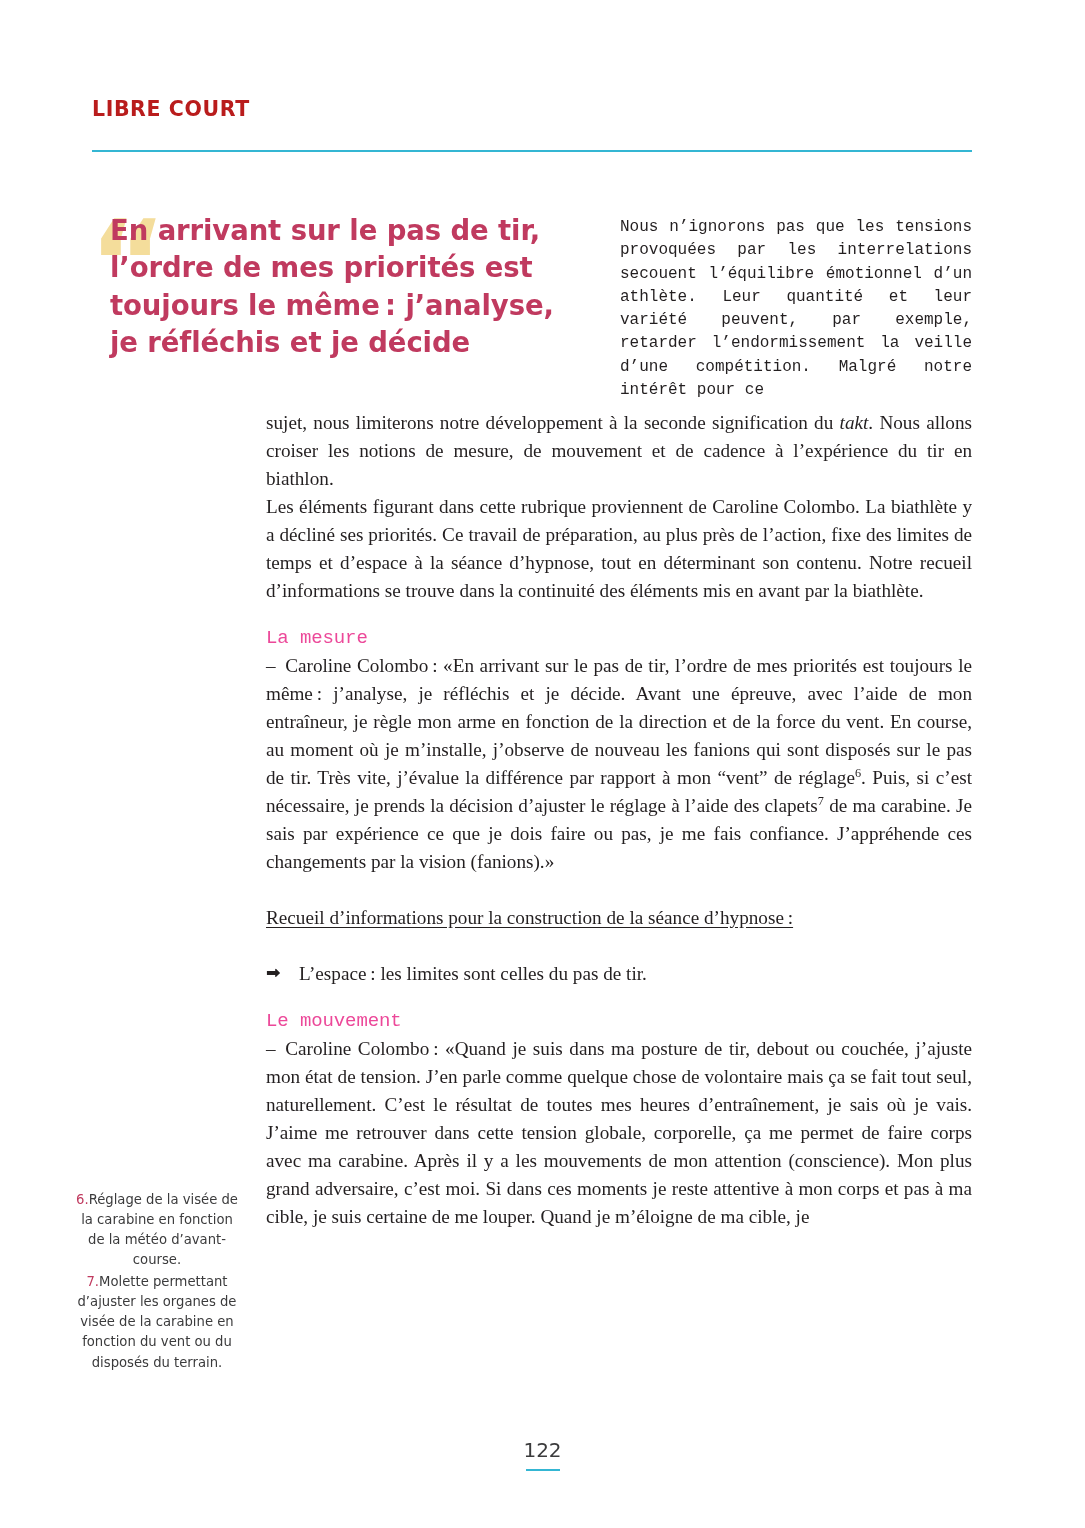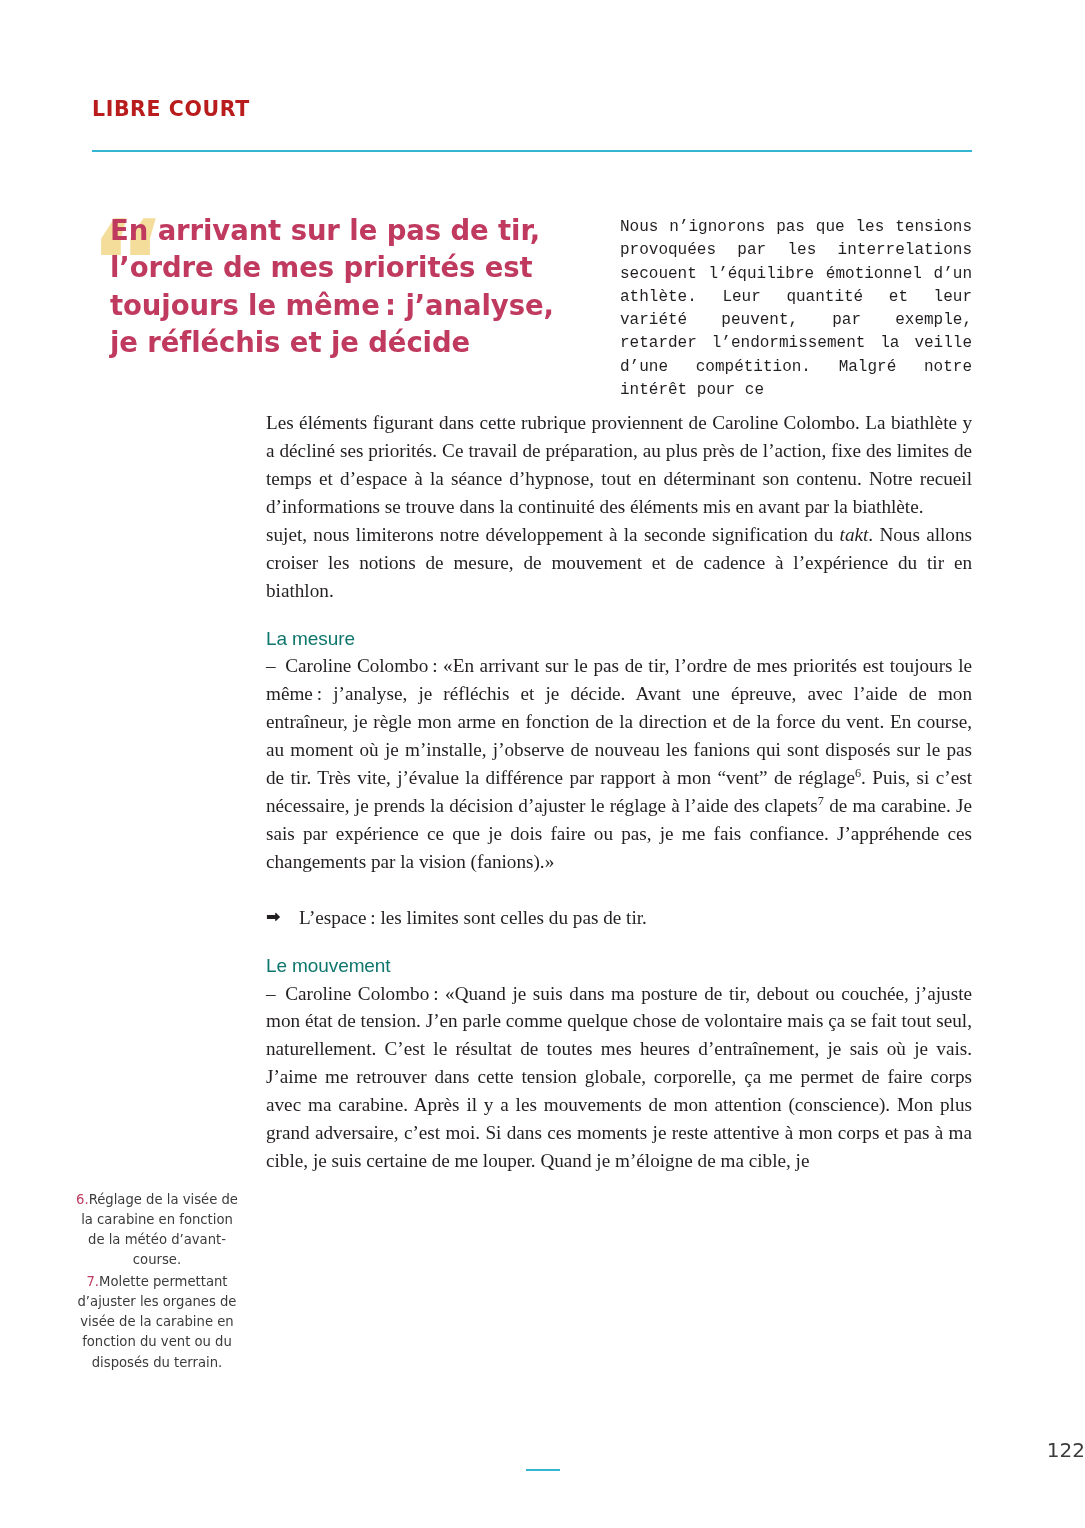--- a/index.html
+++ b/index.html
@@ -101,24 +101,24 @@
   .body-col .para {
     margin: 0;
     font-size: 19.2px;
     line-height: 1.455;
     text-align: justify;
     text-justify: inter-word;
   }
   .para + .para { margin-top: 0; }
 
   .sec-head {
-    font-family: Liberation Sans, sans-serif;
+    font-family: Liberation Mono, monospace;
     font-weight: normal;
     font-size: 19px;
-    color: #0f766e;
+    color: #ec4899;
     margin: 22px 0 2px 0;
     line-height: 1.25;
     letter-spacing: -0.1px;
   }
 
   .lead-under {
     margin: 28px 0 0 0;
     font-size: 19.2px;
     line-height: 1.455;
     text-decoration: underline;
@@ -173,21 +173,21 @@
   .fn-num {
     color: #c03a5f;
   }
 
   
   .folio {
     position: absolute;
     left: 0;
     right: 0;
     top: 1440px;
-    text-align: right;
+    text-align: center;
   }
   .folio-num {
     font-family: "DejaVu Sans", "Liberation Sans", sans-serif;
     font-size: 20px;
     color: #3b3b3c;
     display: inline-block;
     padding-bottom: 5px;
     line-height: 1;
   }
   .folio-rule {
@@ -209,28 +209,29 @@
 
   <div class="pullquote">
     <span class="quote-mark">“</span>
     <div class="pullquote-text">En arrivant sur le pas de tir, l’ordre de mes priorités est toujours le même : j’analyse, je réfléchis et je décide</div>
   </div>
 
   <div class="intro-col">Nous n’ignorons pas que les tensions provoquées par les interrelations secouent l’équilibre émotionnel d’un athlète. Leur quantité et leur variété peuvent, par exemple, retarder l’endormissement la veille d’une compétition. Malgré notre intérêt pour ce</div>
 
   <div class="body-col">
 
+    <div class="para"><span>sujet, nous limiterons notre développement à la seconde signification du </span><span class="ital">takt</span><span>. Nous allons croiser les notions de mesure, de mouvement et de cadence à l’expérience du tir en biathlon.</span></div>
+
     <div class="para">Les éléments figurant dans cette rubrique proviennent de Caroline Colombo. La biathlète y a décliné ses priorités. Ce travail de préparation, au plus près de l’action, fixe des limites de temps et d’espace à la séance d’hypnose, tout en déterminant son contenu. Notre recueil d’informations se trouve dans la continuité des éléments mis en avant par la biathlète.</div>
 
-    <div class="para"><span>sujet, nous limiterons notre développement à la seconde signification du </span><span class="ital">takt</span><span>. Nous allons croiser les notions de mesure, de mouvement et de cadence à l’expérience du tir en biathlon.</span></div>
-
     <div class="sec-head">La mesure</div>
 
     <div class="para"><span>– Caroline Colombo : «En arrivant sur le pas de tir, l’ordre de mes priorités est toujours le même : j’analyse, je réfléchis et je décide. Avant une épreuve, avec l’aide de mon entraîneur, je règle mon arme en fonction de la direction et de la force du vent. En course, au moment où je m’installe, j’observe de nouveau les fanions qui sont disposés sur le pas de tir. Très vite, j’évalue la différence par rapport à mon “vent” de réglage</span><sup>6</sup><span>. Puis, si c’est nécessaire, je prends la décision d’ajuster le réglage à l’aide des clapets</span><sup>7</sup><span> de ma carabine. Je sais par expérience ce que je dois faire ou pas, je me fais confiance. J’appréhende ces changements par la vision (fanions).»</span></div>
 
+    <div class="lead-under">Recueil d’informations pour la construction de la séance d’hypnose :</div>
 
     <ul class="arrow-list">
       <li class="justified"><span class="arrow">➡</span></li>
       <li><span class="arrow">➡</span></li>
       <li><span class="arrow">➡</span><span>L’espace : les limites sont celles du pas de tir.</span></li>
     </ul>
 
     <div class="sec-head">Le mouvement</div>
 
     <div class="para">– Caroline Colombo : «Quand je suis dans ma posture de tir, debout ou couchée, j’ajuste mon état de tension. J’en parle comme quelque chose de volontaire mais ça se fait tout seul, naturellement. C’est le résultat de toutes mes heures d’entraînement, je sais où je vais. J’aime me retrouver dans cette tension globale, corporelle, ça me permet de faire corps avec ma carabine. Après il y a les mouvements de mon attention (conscience). Mon plus grand adversaire, c’est moi. Si dans ces moments je reste attentive à mon corps et pas à ma cible, je suis certaine de me louper. Quand je m’éloigne de ma cible, je</div>

